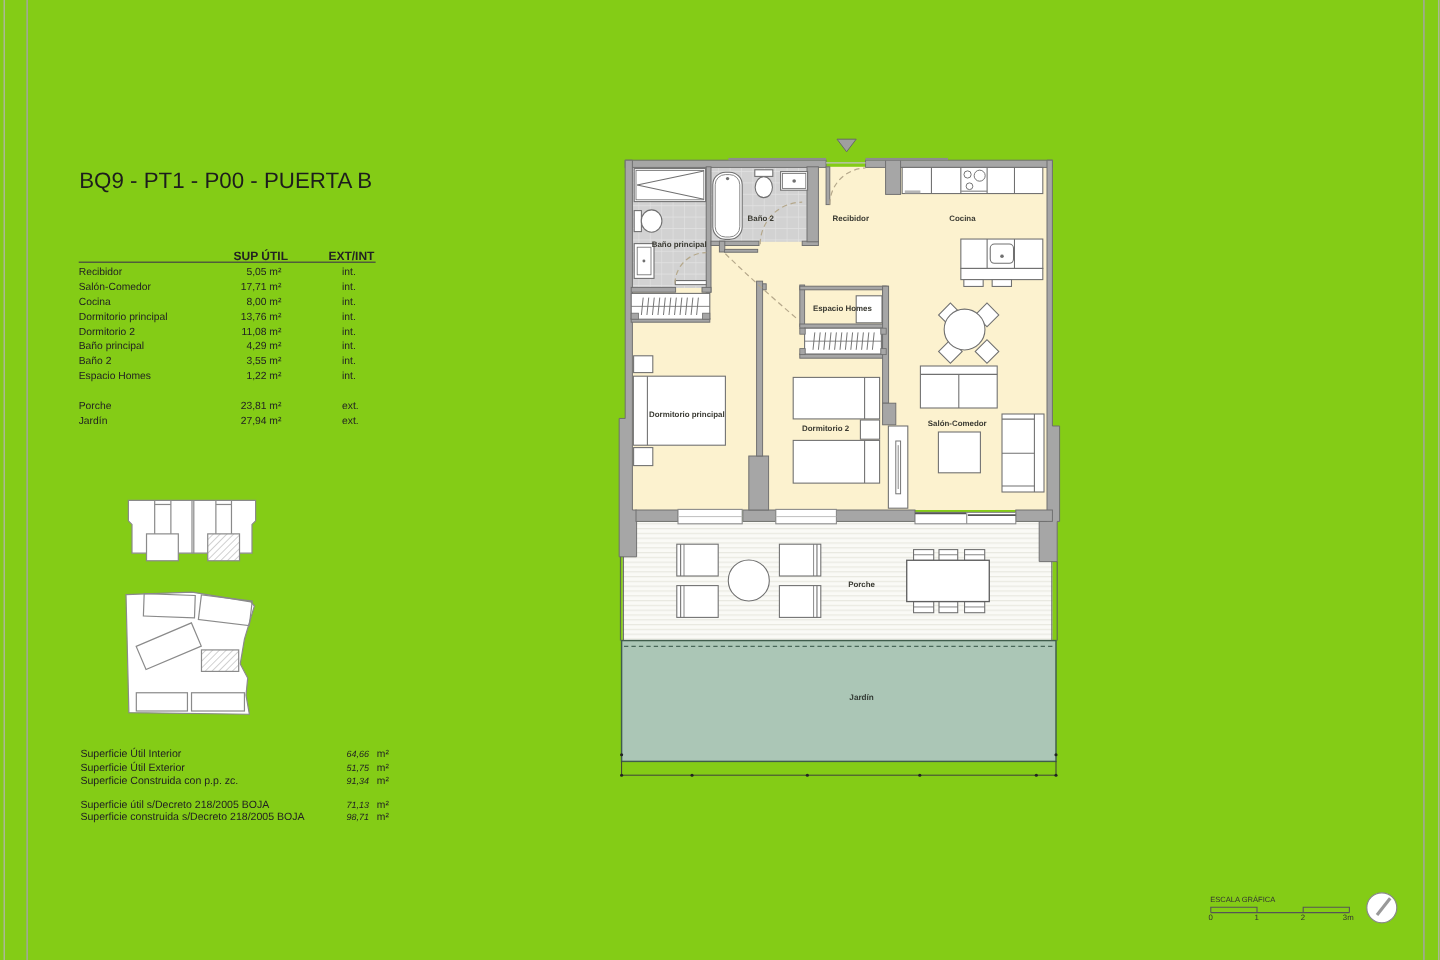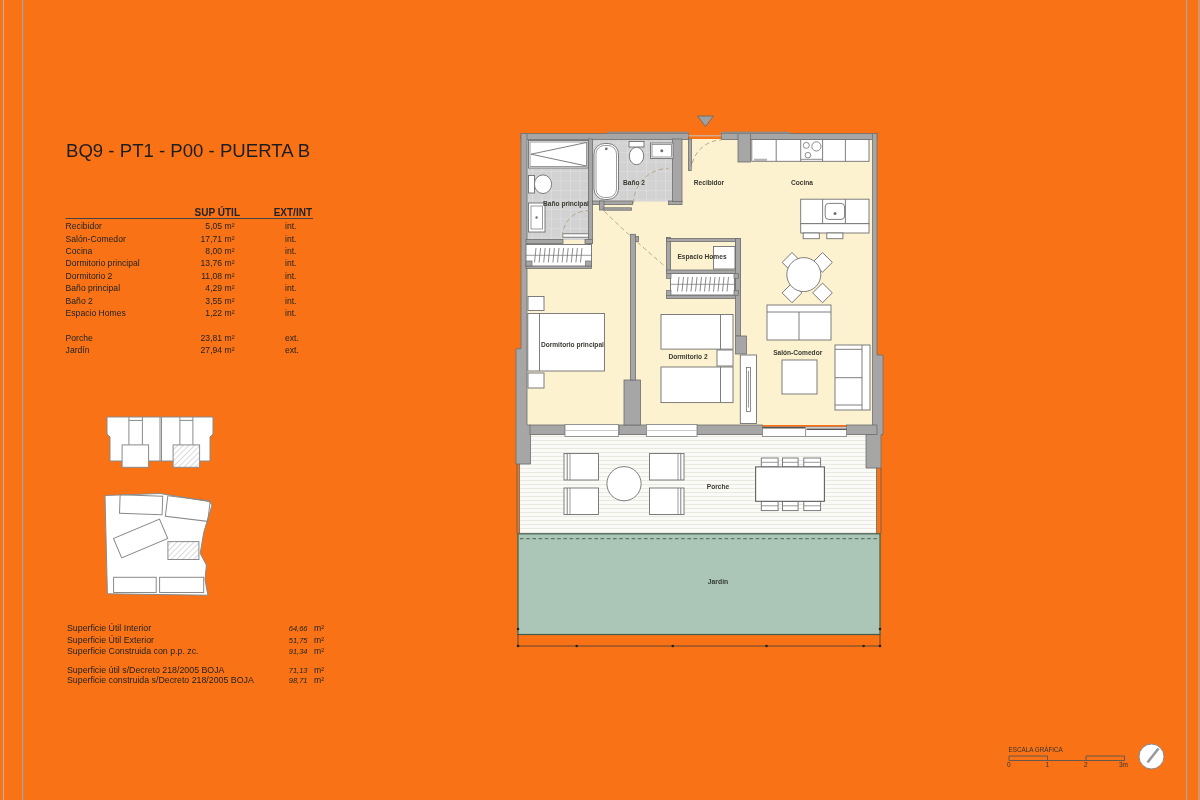--- a/index.html
+++ b/index.html
@@ -1,16 +1,16 @@
 <!DOCTYPE html>
 <html><head>
 <meta charset="utf-8">
 <style>
   html,body{margin:0;padding:0;background:#ffffff;}
-  #page{position:relative;width:1200px;height:800px;overflow:hidden;background:#f97316;
+  #page{position:relative;width:1200px;height:800px;overflow:hidden;background:#84cc16;
         font-family:"Liberation Sans", sans-serif;}
   svg{position:absolute;left:0;top:0;}
   text{font-family:"Liberation Sans", sans-serif;}
 </style>
 </head>
 <body>
 <div id="page">
 <svg width="1200" height="800" viewBox="0 0 1200 800">
 <defs>
 

